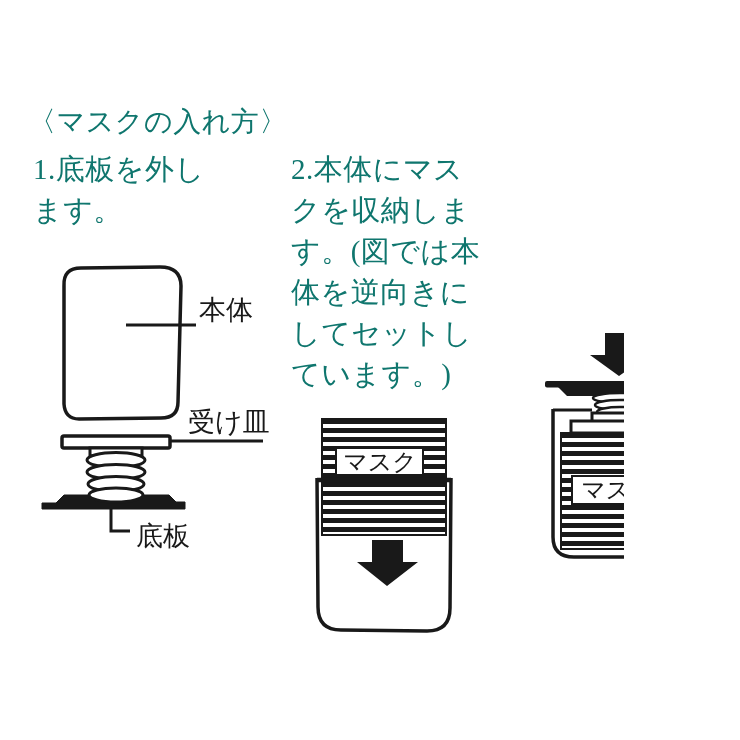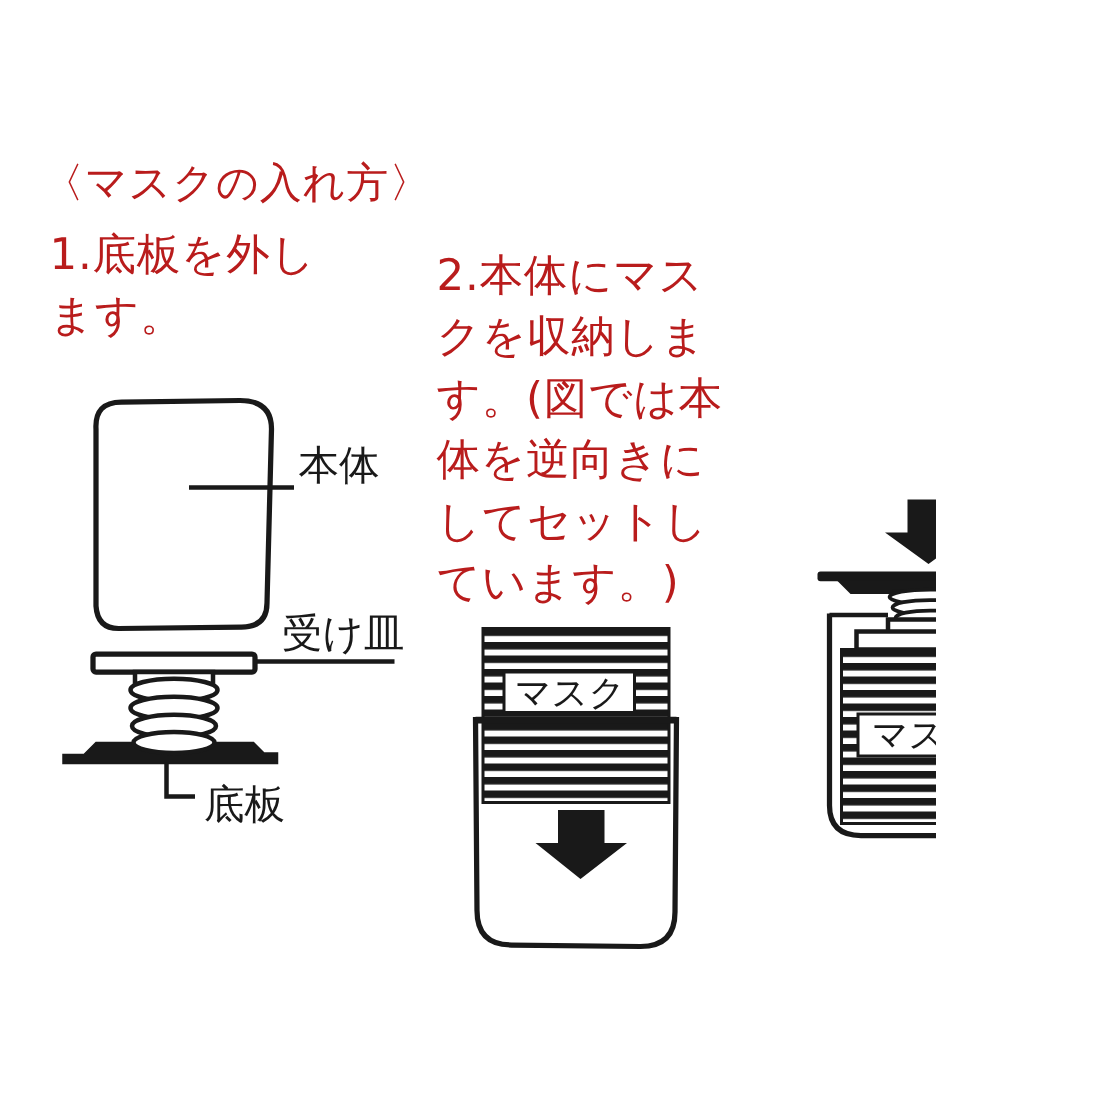--- a/index.html
+++ b/index.html
@@ -3,42 +3,43 @@
 <meta charset="utf-8">
 <style>
   html, body { margin: 0; padding: 0; background: #ffffff; }
   .sheet {
     position: relative;
     width: 624px;
     height: 740px;
     background: #ffffff;
     overflow: hidden;
     font-family: "DejaVu Sans", "Liberation Sans", sans-serif;
-    color: #b91c1c;
+    color: #0f766e;
   }
   .title {
     position: absolute;
     left: 28px;
     top: 102px;
     font-size: 28px;
     line-height: 40px;
     font-weight: 500;
     letter-spacing: 0.5px;
     white-space: pre;
   }
   .step-text {
     position: absolute;
     font-size: 29px;
     line-height: 41px;
     font-weight: 500;
     letter-spacing: 0.5px;
     white-space: pre-line;
+    font-family: Liberation Serif, serif;
   }
   .step-1 { left: 33px;  top: 149px; width: 230px; }
-  .step-2 { left: 291px; top: 149px; width: 220px; margin-top: 14px; }
+  .step-2 { left: 291px; top: 149px; width: 220px; }
   .step-3 { left: 517px; top: 149px; width: 205px; }
   .figure {
     position: absolute;
     left: 0; top: 0;
     width: 740px; height: 740px;
   }
   .figure text {
     font-family: "DejaVu Sans", "Liberation Sans", sans-serif;
     fill: #191919;
     font-weight: 500;

